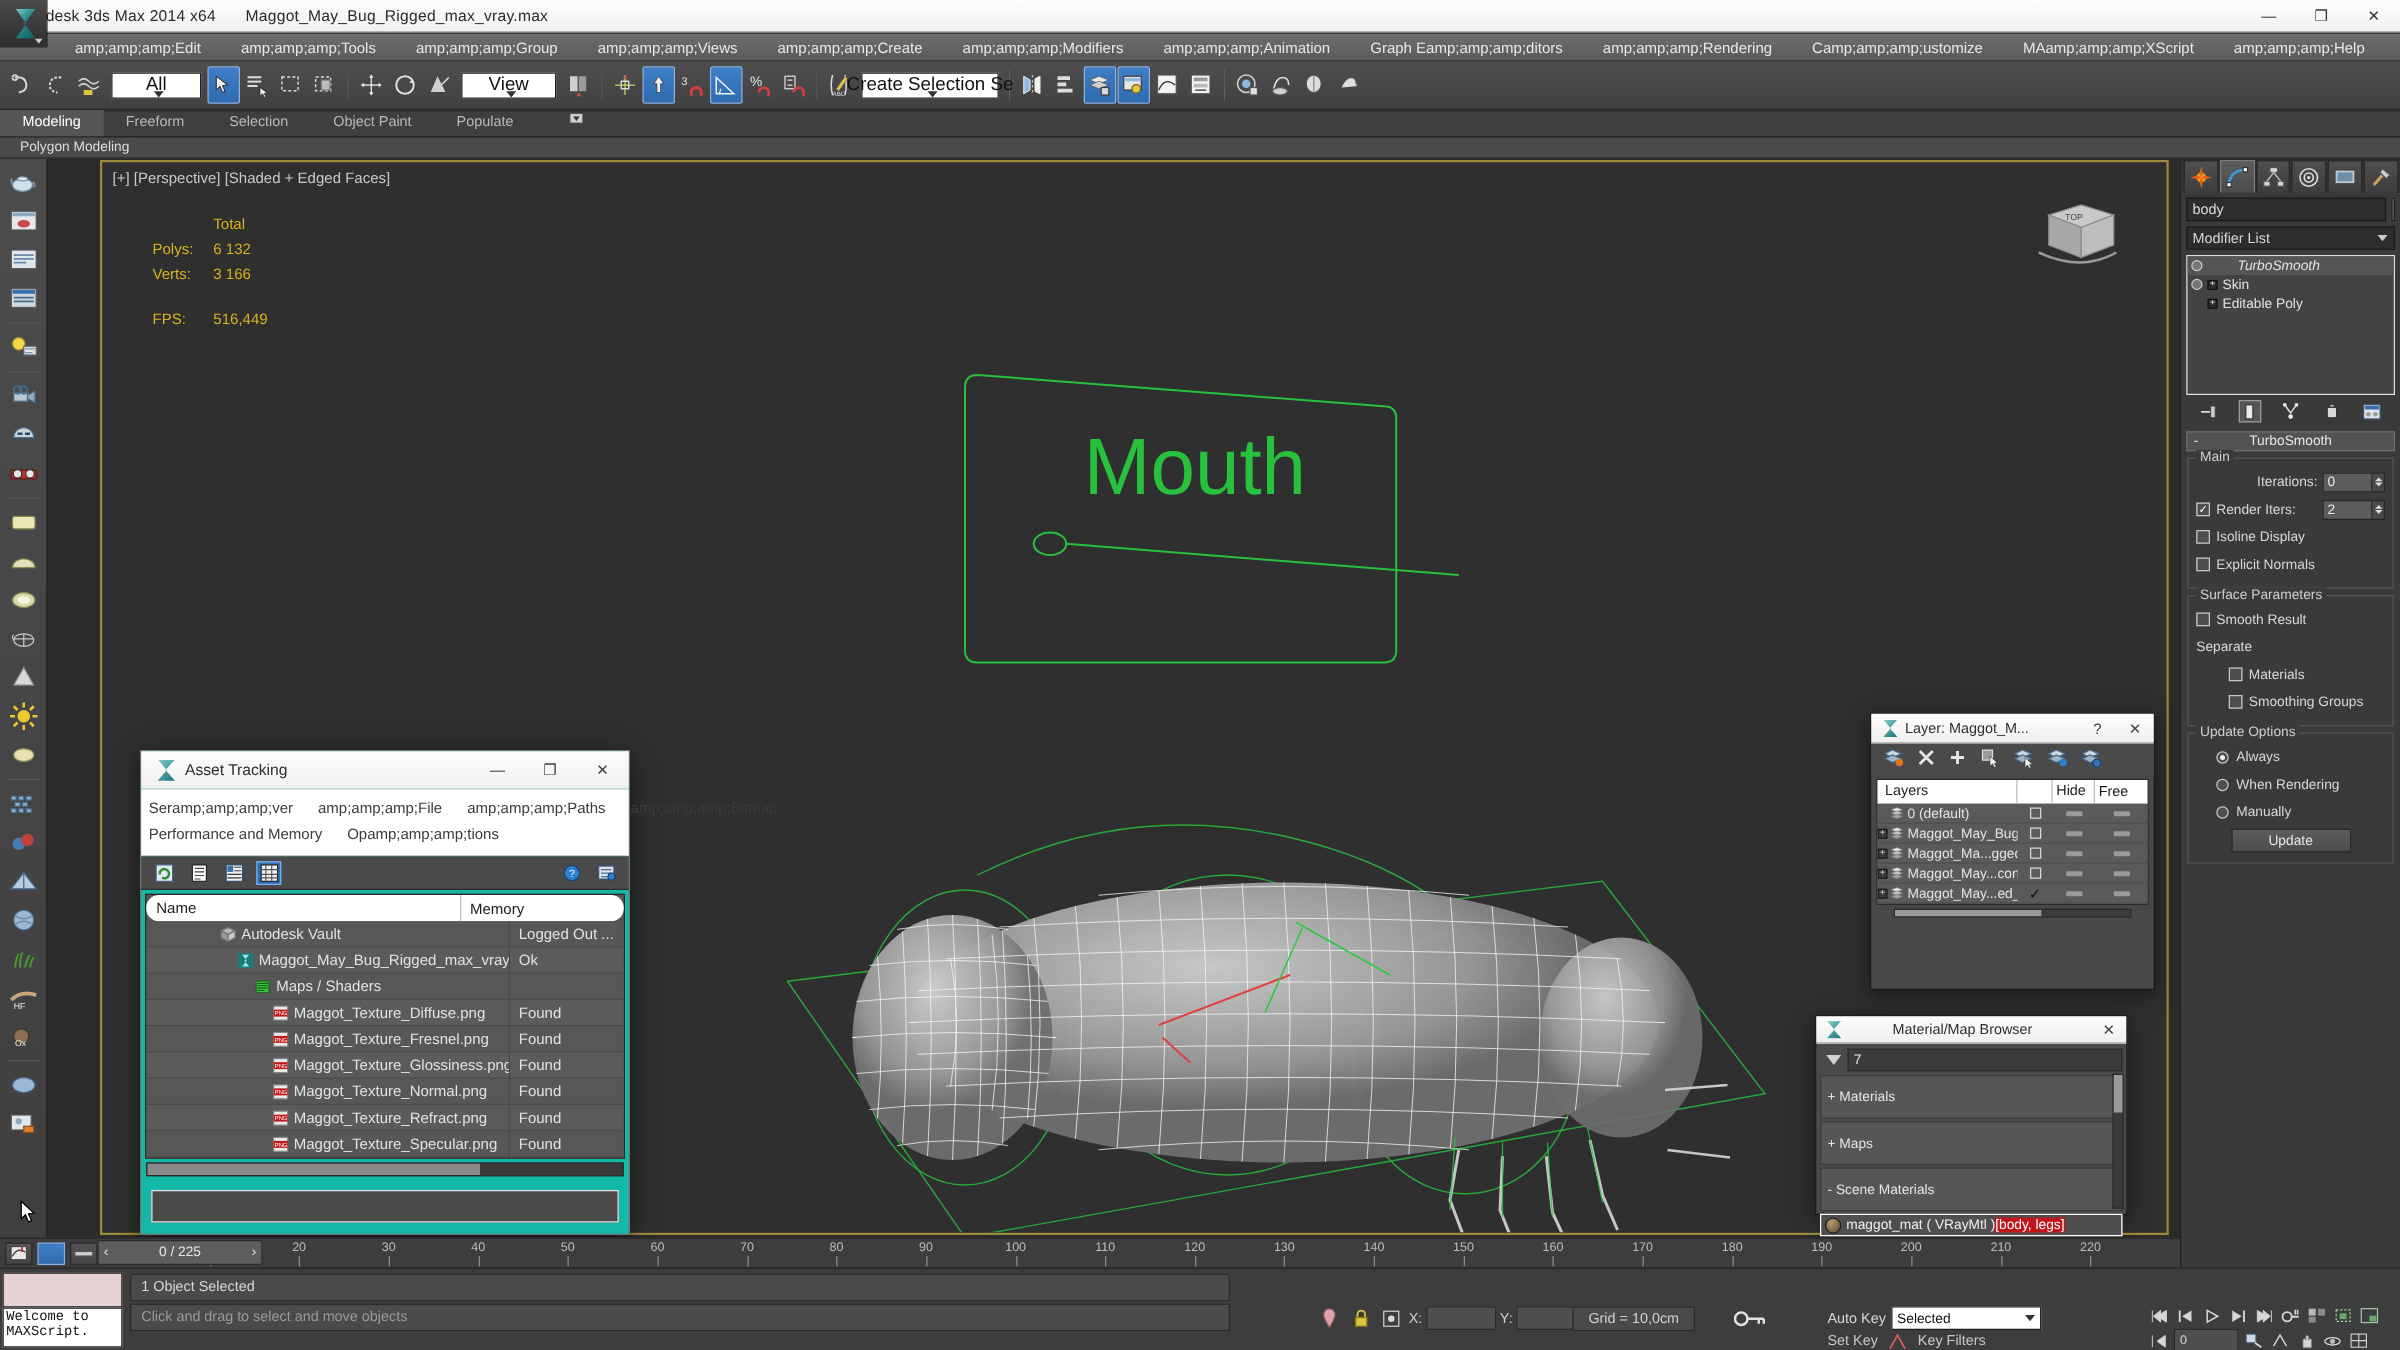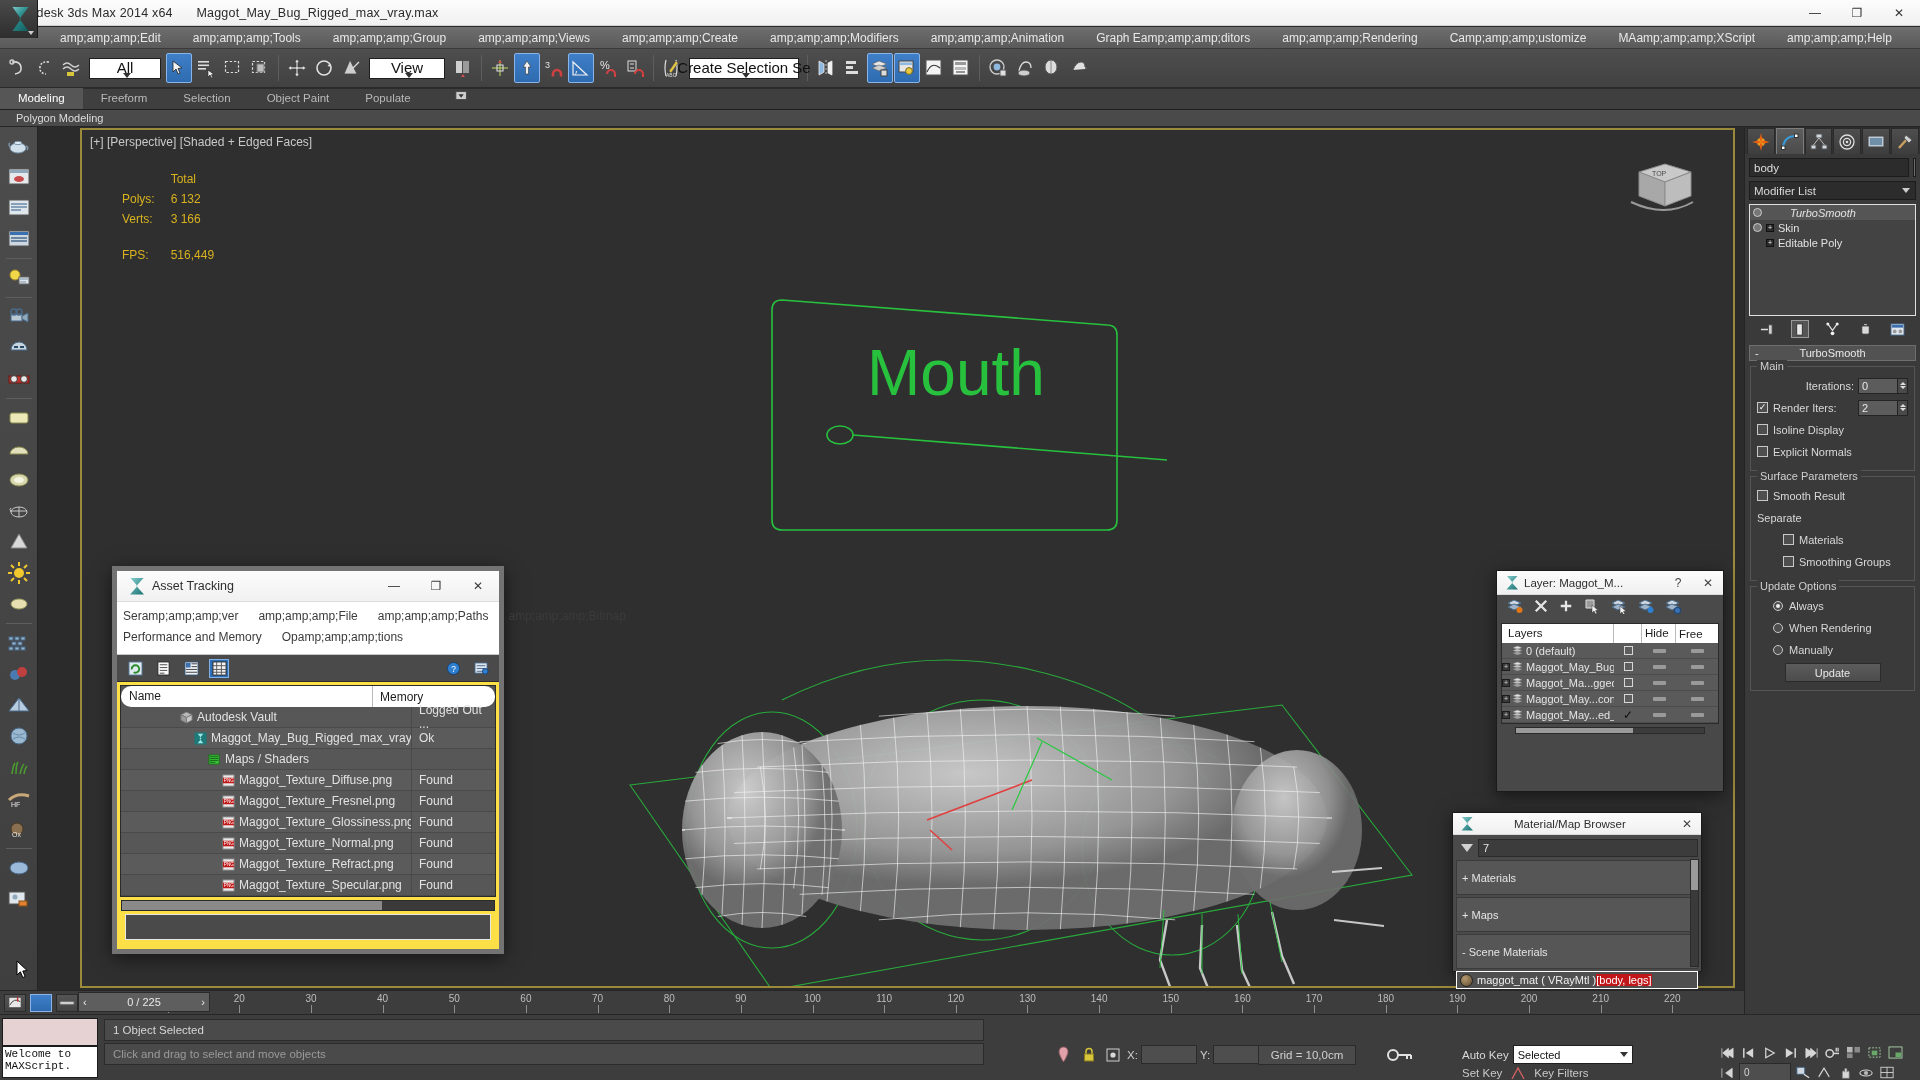--- a/index.html
+++ b/index.html
@@ -70,22 +70,22 @@
     border:2px solid #9a8a3a; background:#2b2b2b; }
   .viewport { position:absolute; inset:0; background:#2e2e2e; overflow:hidden; }
   .vplabel { position:absolute; left:8px; top:5px; font-size:12px; color:#c9c9c9; }
   .vstats { position:absolute; left:38px; top:38px; font-size:12px; color:#d8b21f; line-height:18px;}
   .vstats td { color:#d8b21f; font-size:12px; padding-right:14px;}
 
   
   .viewcube { position:absolute; right:34px; top:26px; width:74px; height:62px; }
 
   
-  .atwin { position:absolute; left:112px; top:566px; width:392px; height:388px;
-    background:#fde047; border:5px solid #737373; box-shadow:0 4px 18px rgba(0,0,0,.55);}
+  .atwin { position:absolute; left:112px; top:600px; width:392px; height:388px;
+    background:#14b8a6; border:1px solid #737373; box-shadow:0 4px 18px rgba(0,0,0,.55);}
   .atbar { height:31px; background:linear-gradient(#fcfcfc,#f1f1f1); display:flex; align-items:center;
     border-bottom:1px solid #dcdcdc;}
   .atbar .ic { width:17px;height:17px;margin:0 8px 0 10px;
     background:linear-gradient(135deg,#8fd6d6,#176f6f); clip-path:polygon(18% 0,100% 0,55% 50%,100% 100%,18% 100%,62% 50%);}
   .atbar .t { font-size:12.5px;color:#2e2e2e;flex:1;}
   .atbar .b { width:42px;height:31px;display:flex;align-items:center;justify-content:center;font-size:12px;color:#3a3a3a;}
   .atmenu { background:#fff; padding:4px 6px 6px 6px; font-size:12px; color:#3b3b3b;
     line-height:21px; border-bottom:1px solid #c8c8c8;}
   .atmenu .m { margin-right:20px; }
   .attools { height:27px; background:#4a4a4a; display:flex; align-items:center; padding-left:8px; gap:8px;

